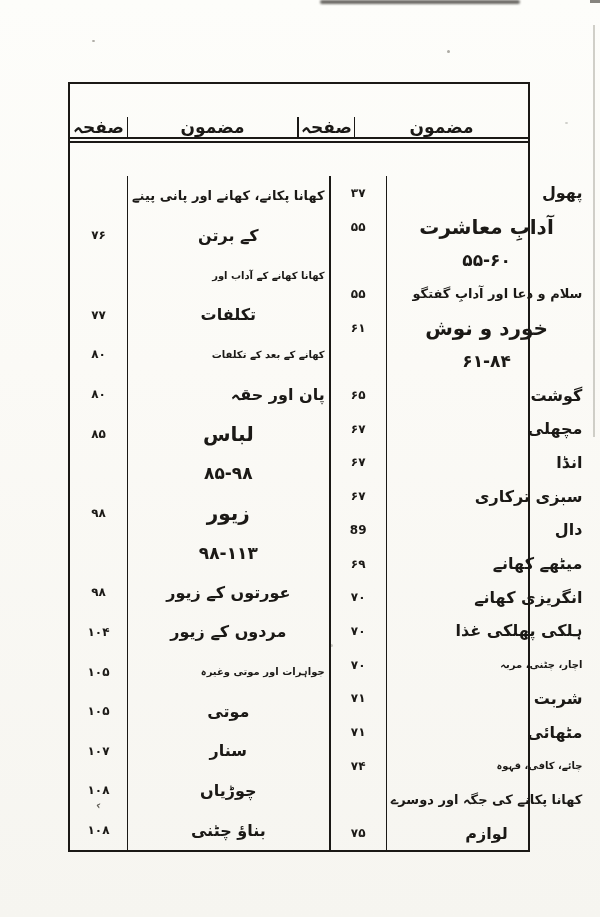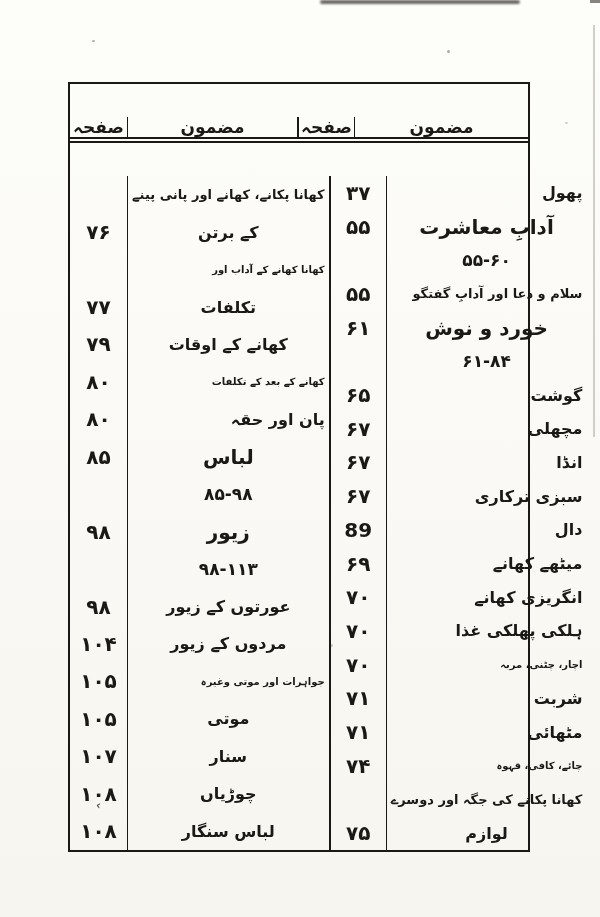--- a/index.html
+++ b/index.html
@@ -68,21 +68,21 @@
   .head-num-l{flex:0 0 58px;border-right:1.6px solid var(--ink);}
   .head-num-r{flex:0 0 56px;border-right:1.6px solid var(--ink);}
   .head-topic{flex:1;}
   .rows{
     display:flex;flex-direction:column;height:100%;width:100%;
   }
   .row{display:flex;flex:1;min-height:0;align-items:center;}
   .cell{box-sizing:border-box;display:flex;align-items:center;height:100%;}
   .cell.num{
     justify-content:center;
-    font-weight:700;font-size:20px;
+    font-weight:700;font-size:12px;
     border-right:1.6px solid var(--ink);
     direction:ltr;
   }
   .pair-left .cell.num{flex:0 0 58px;}
   .pair-right .cell.num{flex:0 0 56px;}
   .cell.topic{
     flex:1;direction:rtl;font-weight:700;font-size:16px;
     white-space:nowrap;overflow:hidden;padding:0 4px;
   }
   .cell.topic.align-center{justify-content:center;}
@@ -132,24 +132,20 @@
             </div>
             <div class="row">
               <div class="cell num"></div>
               <div class="cell topic align-right medium">کھانا کھانے کے آداب اور</div>
             </div>
             <div class="row">
               <div class="cell num">۷۷</div>
               <div class="cell topic align-center">تکلفات</div>
             </div>
             <div class="row">
-              <div class="cell num">۷۹</div>
-              <div class="cell topic align-center">کھانے کے اوقات</div>
-            </div>
-            <div class="row">
               <div class="cell num">۸۰</div>
               <div class="cell topic align-right medium">کھانے کے بعد کے تکلفات</div>
             </div>
             <div class="row">
               <div class="cell num">۸۰</div>
               <div class="cell topic align-right">پان اور حقہ</div>
             </div>
             <div class="row">
               <div class="cell num">۸۵</div>
               <div class="cell topic align-center heading">لباس</div>
@@ -185,21 +181,21 @@
             <div class="row">
               <div class="cell num">۱۰۷</div>
               <div class="cell topic align-center">سنار</div>
             </div>
             <div class="row">
               <div class="cell num">۱۰۸</div>
               <div class="cell topic align-center">چوڑیاں</div>
             </div>
             <div class="row">
               <div class="cell num">۱۰۸</div>
-              <div class="cell topic align-center">لباس سنگار</div>
+              <div class="cell topic align-center">بناؤ چٹنی</div>
             </div>
           </div>
       </div>
       <div class="pair pair-right">
         <div class="rows">
             <div class="row">
               <div class="cell num">۳۷</div>
               <div class="cell topic align-right">پھول</div>
             </div>
             <div class="row">

